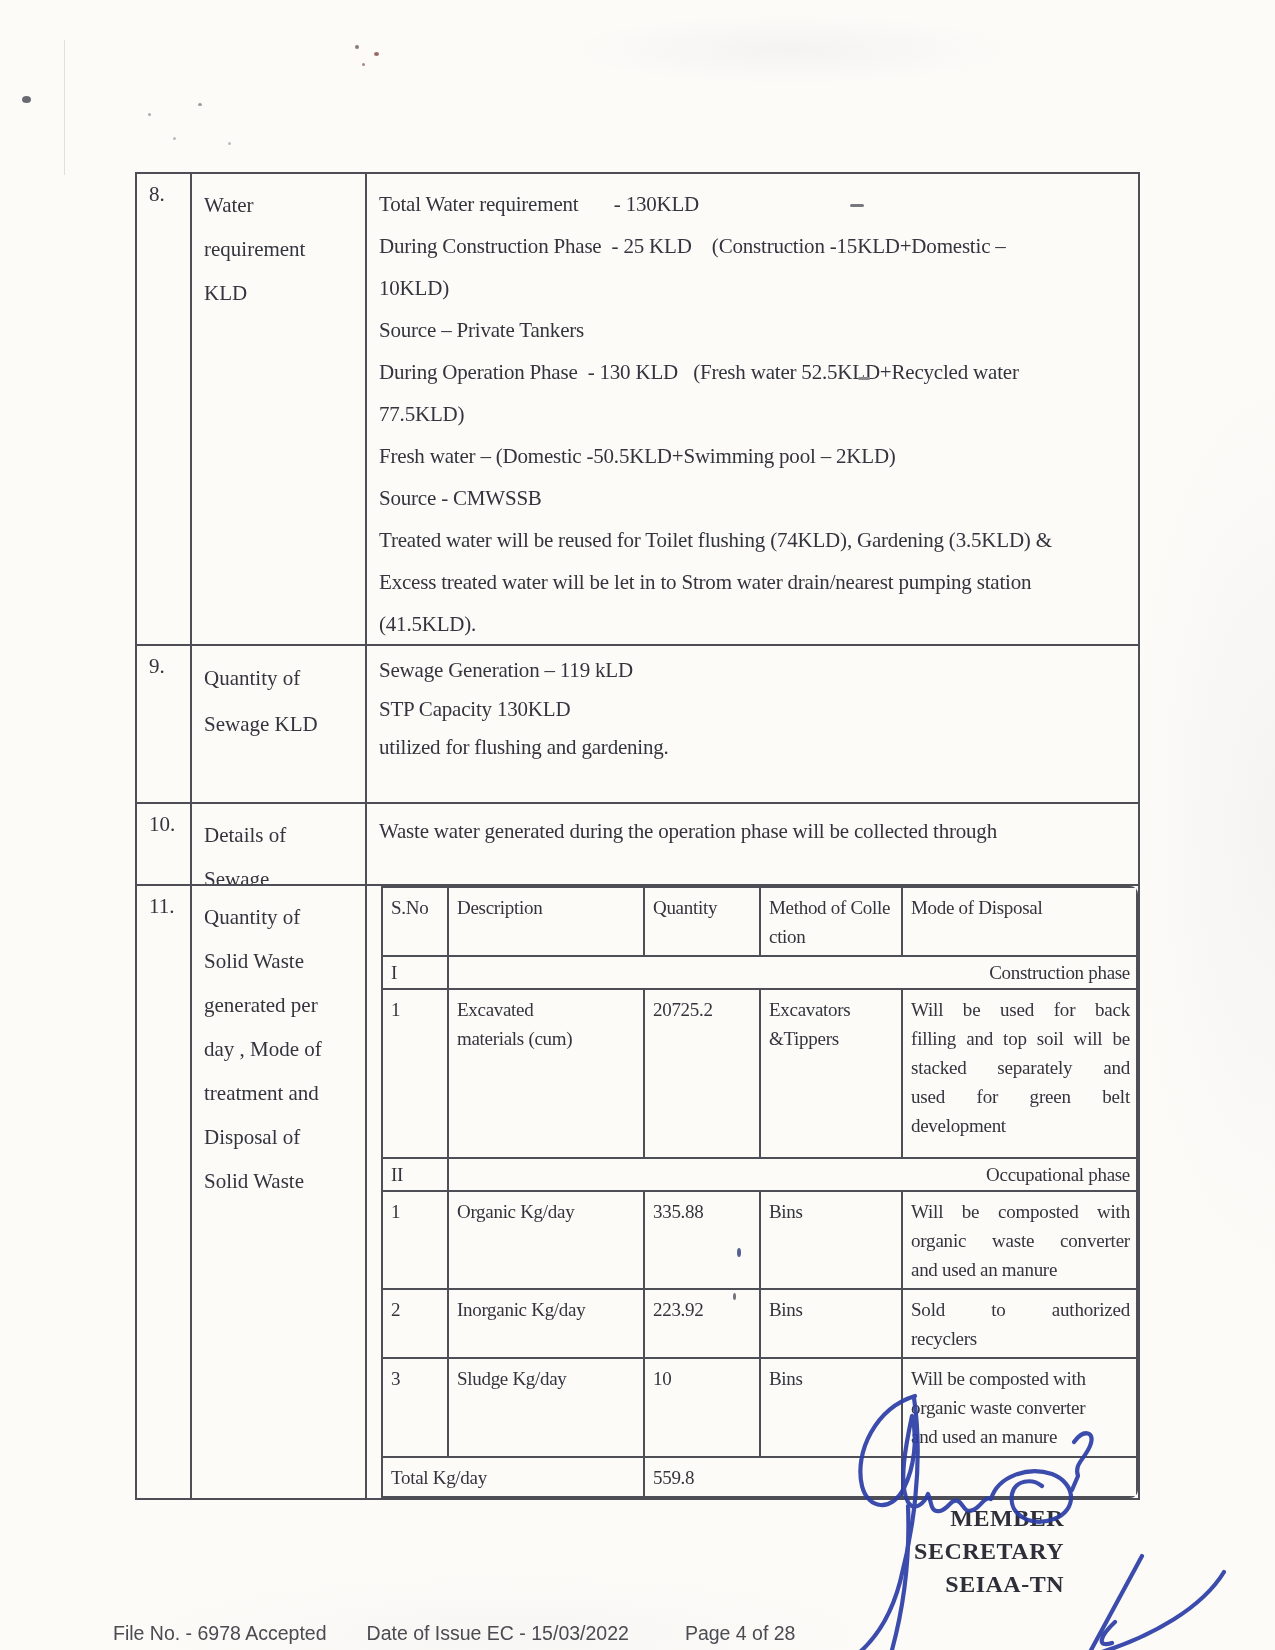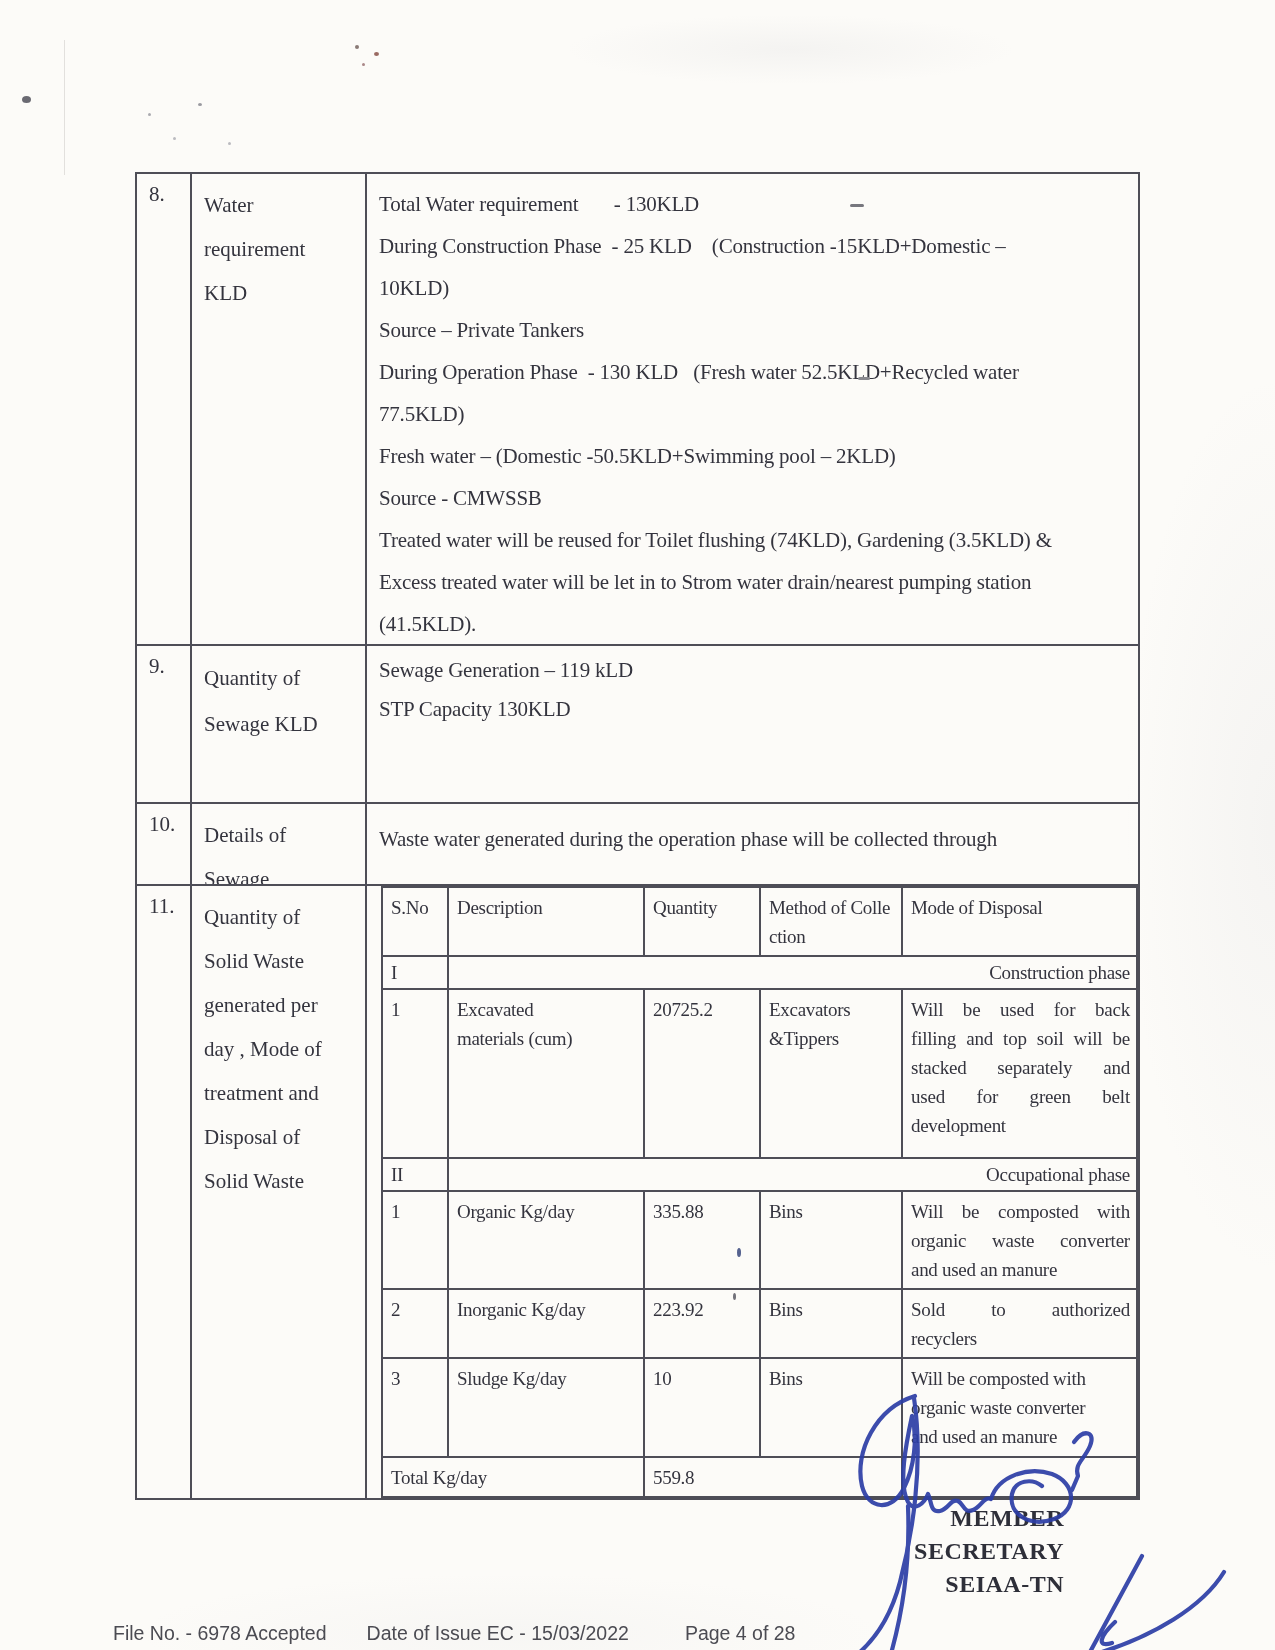--- a/index.html
+++ b/index.html
@@ -17,29 +17,29 @@
   .mtable{
     position:absolute; left:135px; top:172px; width:1005px;
     border:2.5px solid #4e4e57; box-sizing:border-box;
   }
   .trow{display:flex; box-sizing:border-box; overflow:hidden;}
   .trow + .trow{border-top:2px solid #4e4e57;}
   .cnum{width:55px; flex:0 0 55px; border-right:2px solid #4e4e57; box-sizing:border-box;
         padding:8px 0 0 12px; font-size:21px;}
   .clabel{width:175px; flex:0 0 175px; border-right:2px solid #4e4e57; box-sizing:border-box;
         padding:9px 0 0 12px; font-size:21px; line-height:44px;}
-  .ccontent{flex:1 1 auto; box-sizing:border-box; padding:9px 10px 0 12px; font-size:21px; overflow:hidden;}
+  .ccontent{flex:1 1 auto; box-sizing:border-box; padding:9px 10px 0 12px; font-size:21px; overflow:hidden;border-radius:8px;}
   .row8{height:470px;}
   .row9{height:158px;}
   .row10{height:82px;}
   .row8 .ccontent .line{line-height:42px;}
   .row9 .ccontent{padding-top:5px;}
   .row9 .ccontent .line{line-height:38.5px;}
   .row9 .clabel{line-height:46px;}
-  .row10 .ccontent{padding-top:12px;}
+  .row10 .ccontent{padding-top:4px;}
   .row10 .ccontent .line{line-height:47px;}
   .line{white-space:pre; letter-spacing:-0.2px;}
   .j{white-space:normal; text-align:justify; text-align-last:justify; letter-spacing:-0.2px;}
   .row11 .ccontent{padding:0 0 0 14px;}
   
   .wtable{
     width:100%; border-collapse:collapse; table-layout:fixed;
     font-size:19px; letter-spacing:-0.3px;
   }
   .wtable td{border:2px solid #4e4e57; vertical-align:top; padding:5px 6px 4px 8px;
@@ -117,20 +117,21 @@
 
     <div class="trow row9">
       <div class="cnum">9.</div>
       <div class="clabel">
         <div>Quantity of</div>
         <div>Sewage KLD</div>
       </div>
       <div class="ccontent">
         <div class="line">Sewage Generation – 119 kLD</div>
         <div class="line">STP Capacity 130KLD</div>
+        <div class="line">utilized for flushing and gardening.</div>
       </div>
     </div>
 
     <div class="trow row10">
       <div class="cnum">10.</div>
       <div class="clabel">
         <div>Details of</div>
         <div>Sewage</div>
       </div>
       <div class="ccontent">

